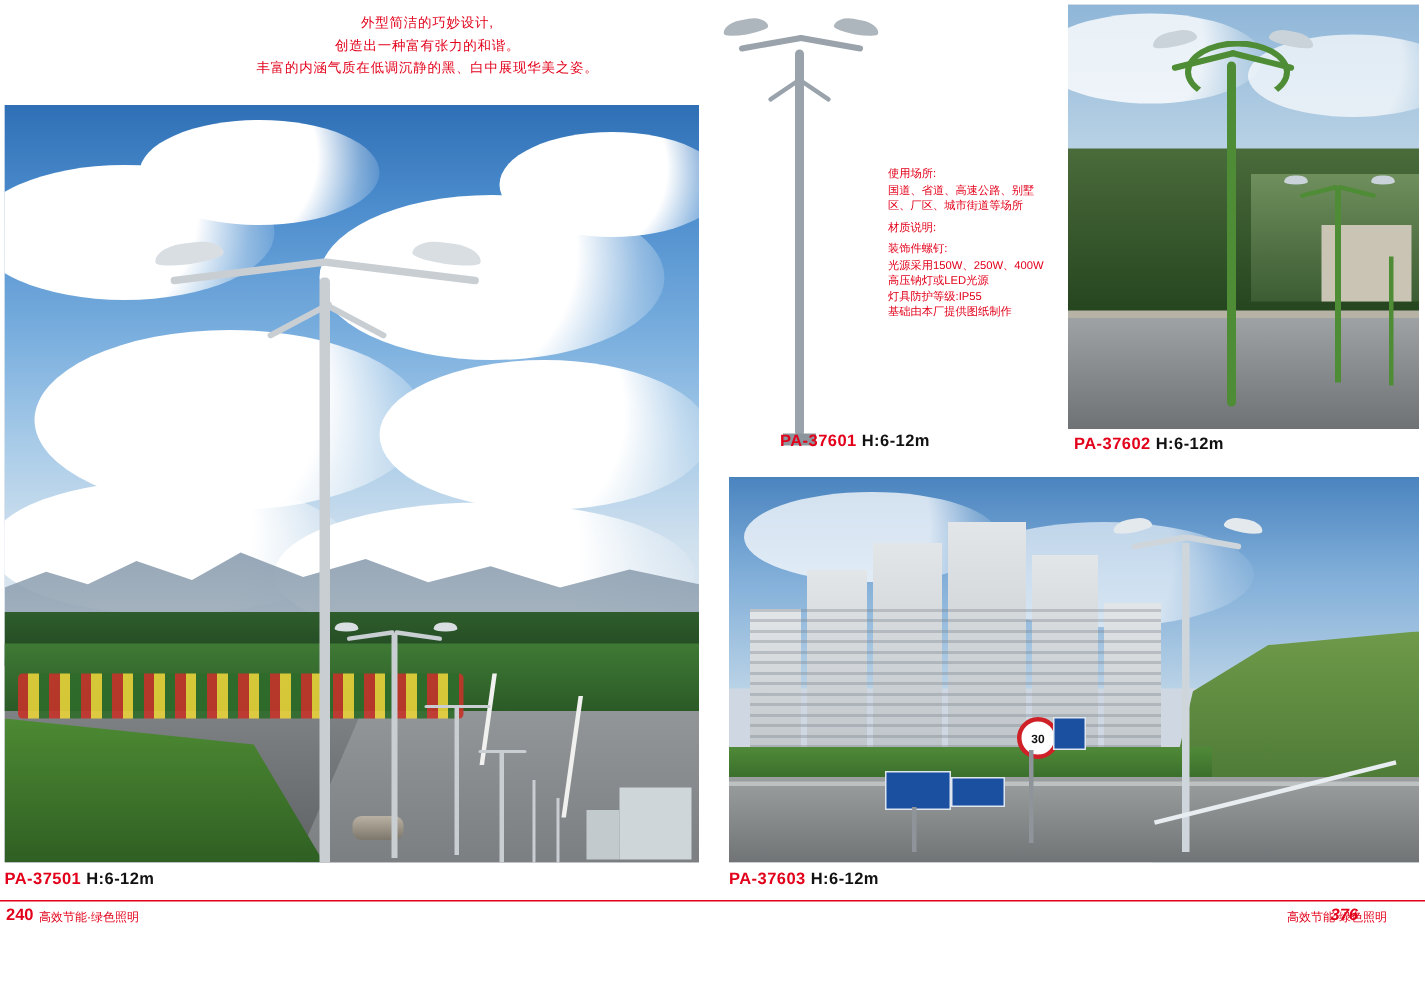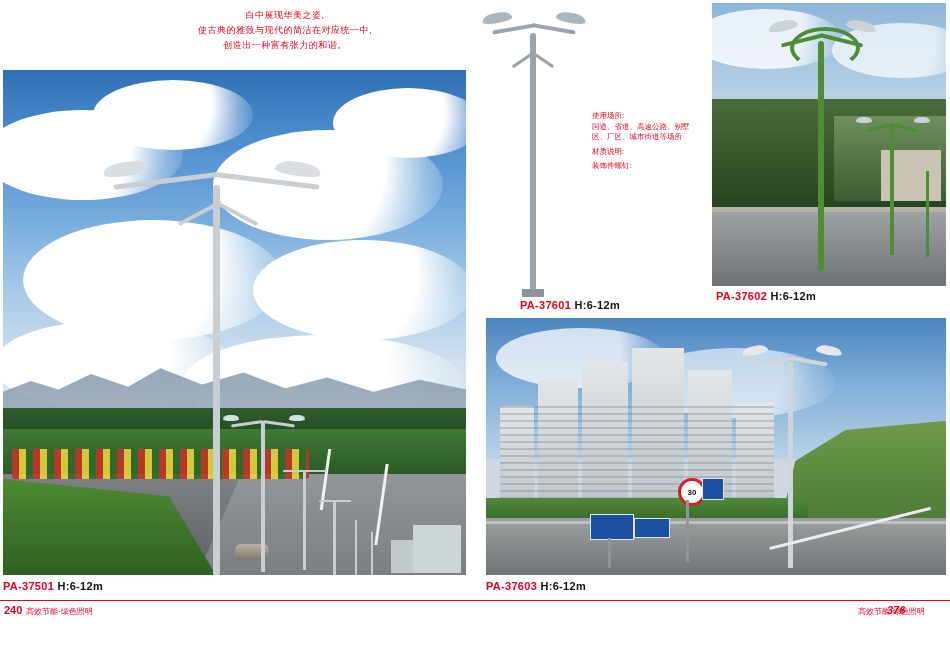--- a/index.html
+++ b/index.html
@@ -125,23 +125,23 @@
   .footline{position:absolute;left:0;top:600px;width:950px;height:1px;background:#e2001a;}
   .pagenum{position:absolute;top:604px;font-size:11px;color:#e2001a;font-weight:bold;}
   .foottxt{position:absolute;top:606px;font-size:8px;color:#e2001a;}
 </style>
 </head>
 <body>
 
 <div class="page">
 
   <div class="poem">
-    <div>白中展现华美之姿,</div>
-    <div>使古典的雅致与现代的简洁在对应统一中,</div>
+    <div>外型简洁的巧妙设计,</div>
     <div>创造出一种富有张力的和谐。</div>
+    <div>丰富的内涵气质在低调沉静的黑、白中展现华美之姿。</div>
   </div>
 
   <div class="photo" id="photo-main">
     <div class="sky"></div>
 
     <div class="cloudA" style="left:-20px;top:40px;width:200px;height:90px;"></div>
     <div class="cloudA" style="left:90px;top:10px;width:160px;height:70px;"></div>
     <div class="cloudA" style="left:210px;top:60px;width:230px;height:110px;"></div>
     <div class="cloudA" style="left:330px;top:18px;width:150px;height:70px;"></div>
     <div class="cloudA" style="left:20px;top:150px;width:260px;height:120px;"></div>
@@ -206,24 +206,27 @@
     <div class="lamp-head" style="left:82px;top:10px;width:30px;height:10px;background:#aeb6bd;transform:rotate(10deg);"></div>
     <div style="position:absolute;left:48px;top:286px;width:22px;height:8px;background:#8d959c;"></div>
 
     <div class="spec">
       <div>使用场所:</div>
       <div>国道、省道、高速公路、别墅区、厂区、城市街道等场所</div>
       <div style="height:4px"></div>
       <div>材质说明:</div>
       <div style="height:4px"></div>
       <div>装饰件螺钉:</div>
+      <div style="white-space:pre-line">光源采用150W、250W、400W高压钠灯或LED光源
+灯具防护等级:IP55
+基础由本厂提供图纸制作</div>
     </div>
   </div>
 
-  <div class="cap" style="left:520px;top:299px;">
+  <div class="cap" style="left:520px;top:288px;">
     <span>PA-37601</span>
     <span class="h">H:6-12m</span>
   </div>
 
   <div class="photo" id="photo-tr">
     <div class="trsky"></div>
     <div class="cloudA" style="left:-20px;top:6px;width:150px;height:60px;opacity:.8"></div>
     <div class="cloudA" style="left:120px;top:20px;width:140px;height:55px;opacity:.7"></div>
     <div class="trtrees"></div>
     <div class="trtrees2"></div>

